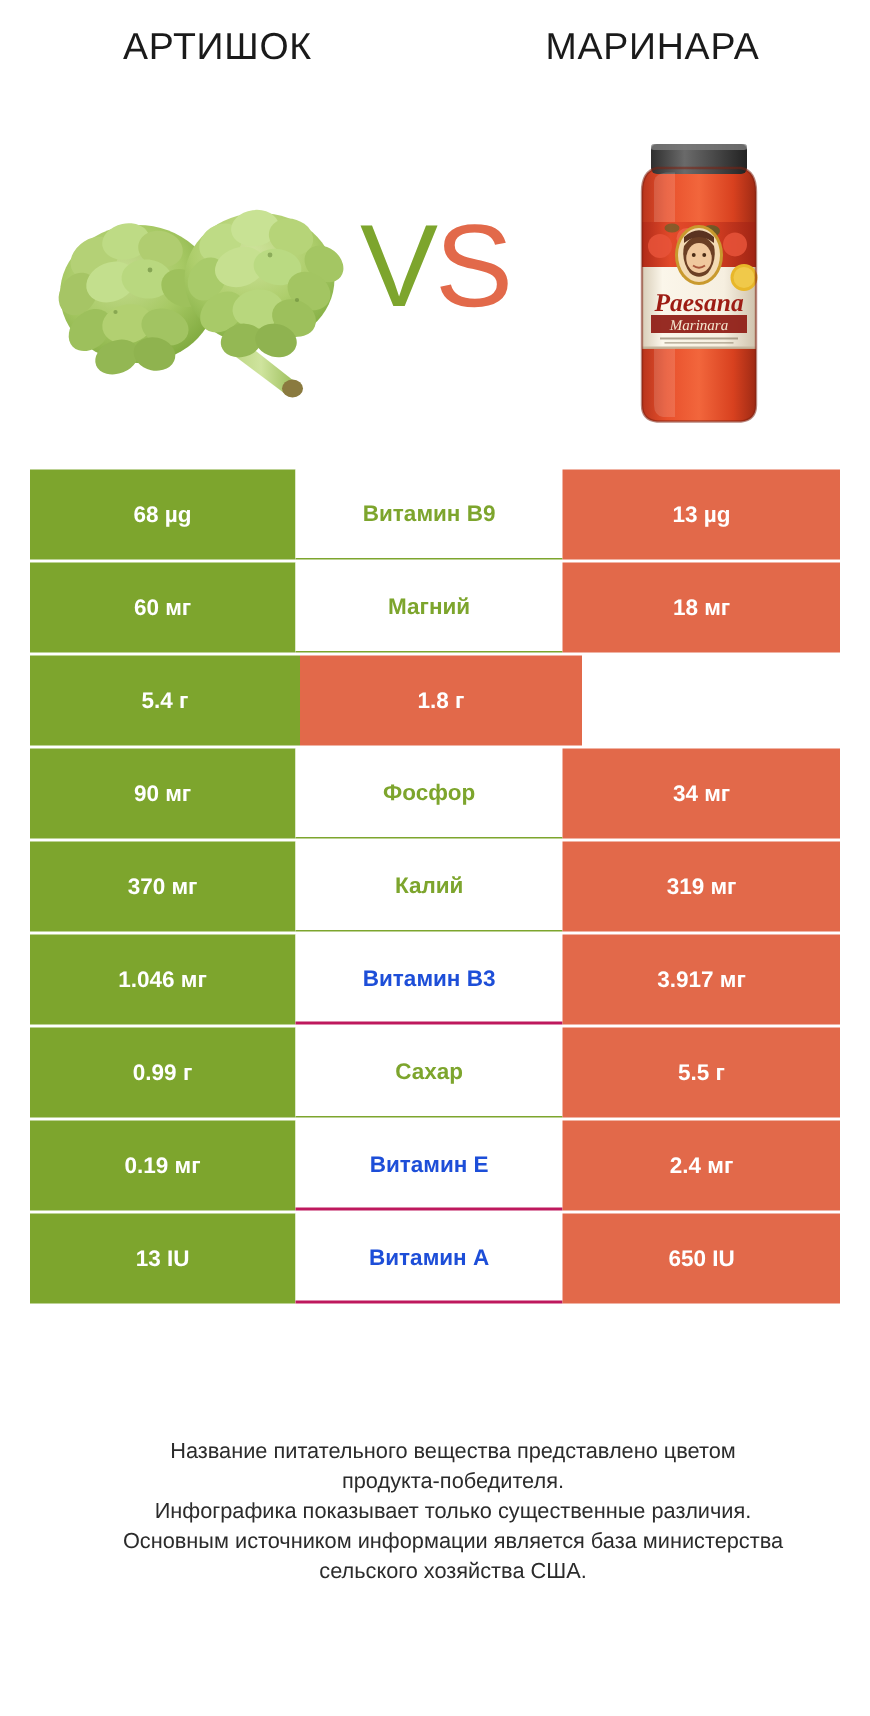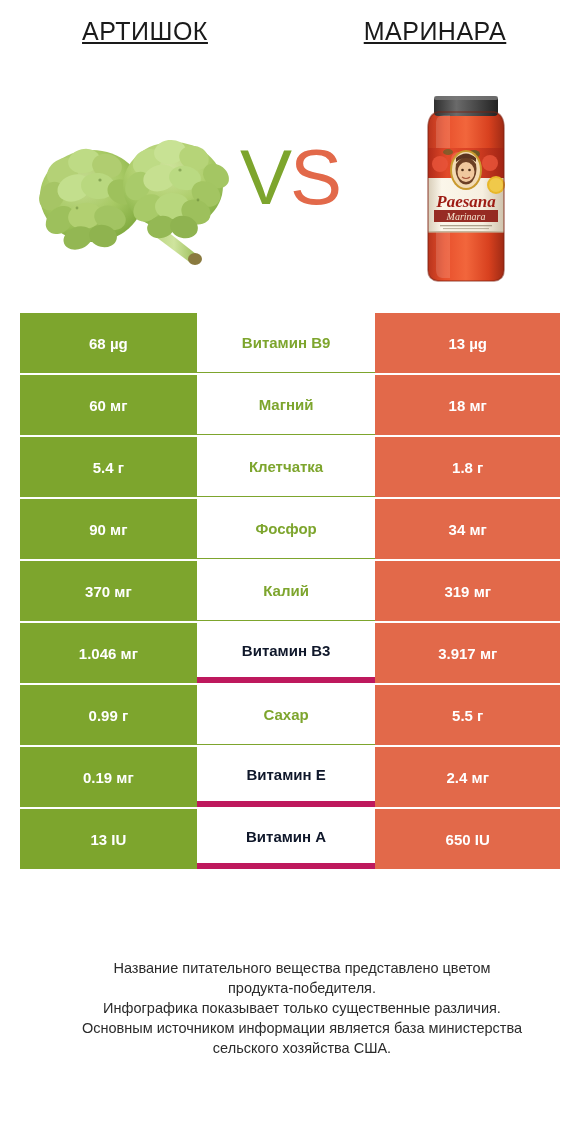--- a/index.html
+++ b/index.html
@@ -24,21 +24,20 @@
   }
   .title {
     position: absolute;
     top: 17px;
     font-size: 25px;
     font-weight: 400;
     letter-spacing: 0.5px;
     color: #1a1a1a;
     text-align: center;
     white-space: nowrap;
-    text-decoration: underline;
   }
   .title-left  { left: 0;   width: 290px; }
   .title-right { left: 290px; width: 290px; }
 
   .vs {
     position: absolute;
     top: 138px;
     left: 0;
     width: 580px;
     text-align: center;
@@ -102,21 +101,21 @@
     background: #ffffff;
     font-size: 15px;
     font-weight: bold;
   }
   .cell-right {
     width: 188px;
     background: #e2694a;
     color: #ffffff;
   }
   .mid-green  { color: #7da52d; border-bottom: 1px solid #7da52d; }
-  .mid-orange { color: #0f172a; border-bottom: 6px solid #be185d; }
+  .mid-orange { color: #1d4ed8; border-bottom: 2px solid #be185d; }
 
   
   .footer {
     position: absolute;
     left: 0;
     top: 958px;
     width: 580px;
     text-align: center;
     font-size: 14.5px;
     line-height: 20px;
@@ -275,21 +274,20 @@
   </div>
 
   <div class="row">
     <div class="cell cell-left">60 мг</div>
     <div class="cell cell-mid mid-green">Магний</div>
     <div class="cell cell-right">18 мг</div>
   </div>
 
   <div class="row">
     <div class="cell cell-left">5.4 г</div>
-    <div class="cell cell-mid mid-green">Клетчатка</div>
     <div class="cell cell-right">1.8 г</div>
   </div>
 
   <div class="row">
     <div class="cell cell-left">90 мг</div>
     <div class="cell cell-mid mid-green">Фосфор</div>
     <div class="cell cell-right">34 мг</div>
   </div>
 
 

